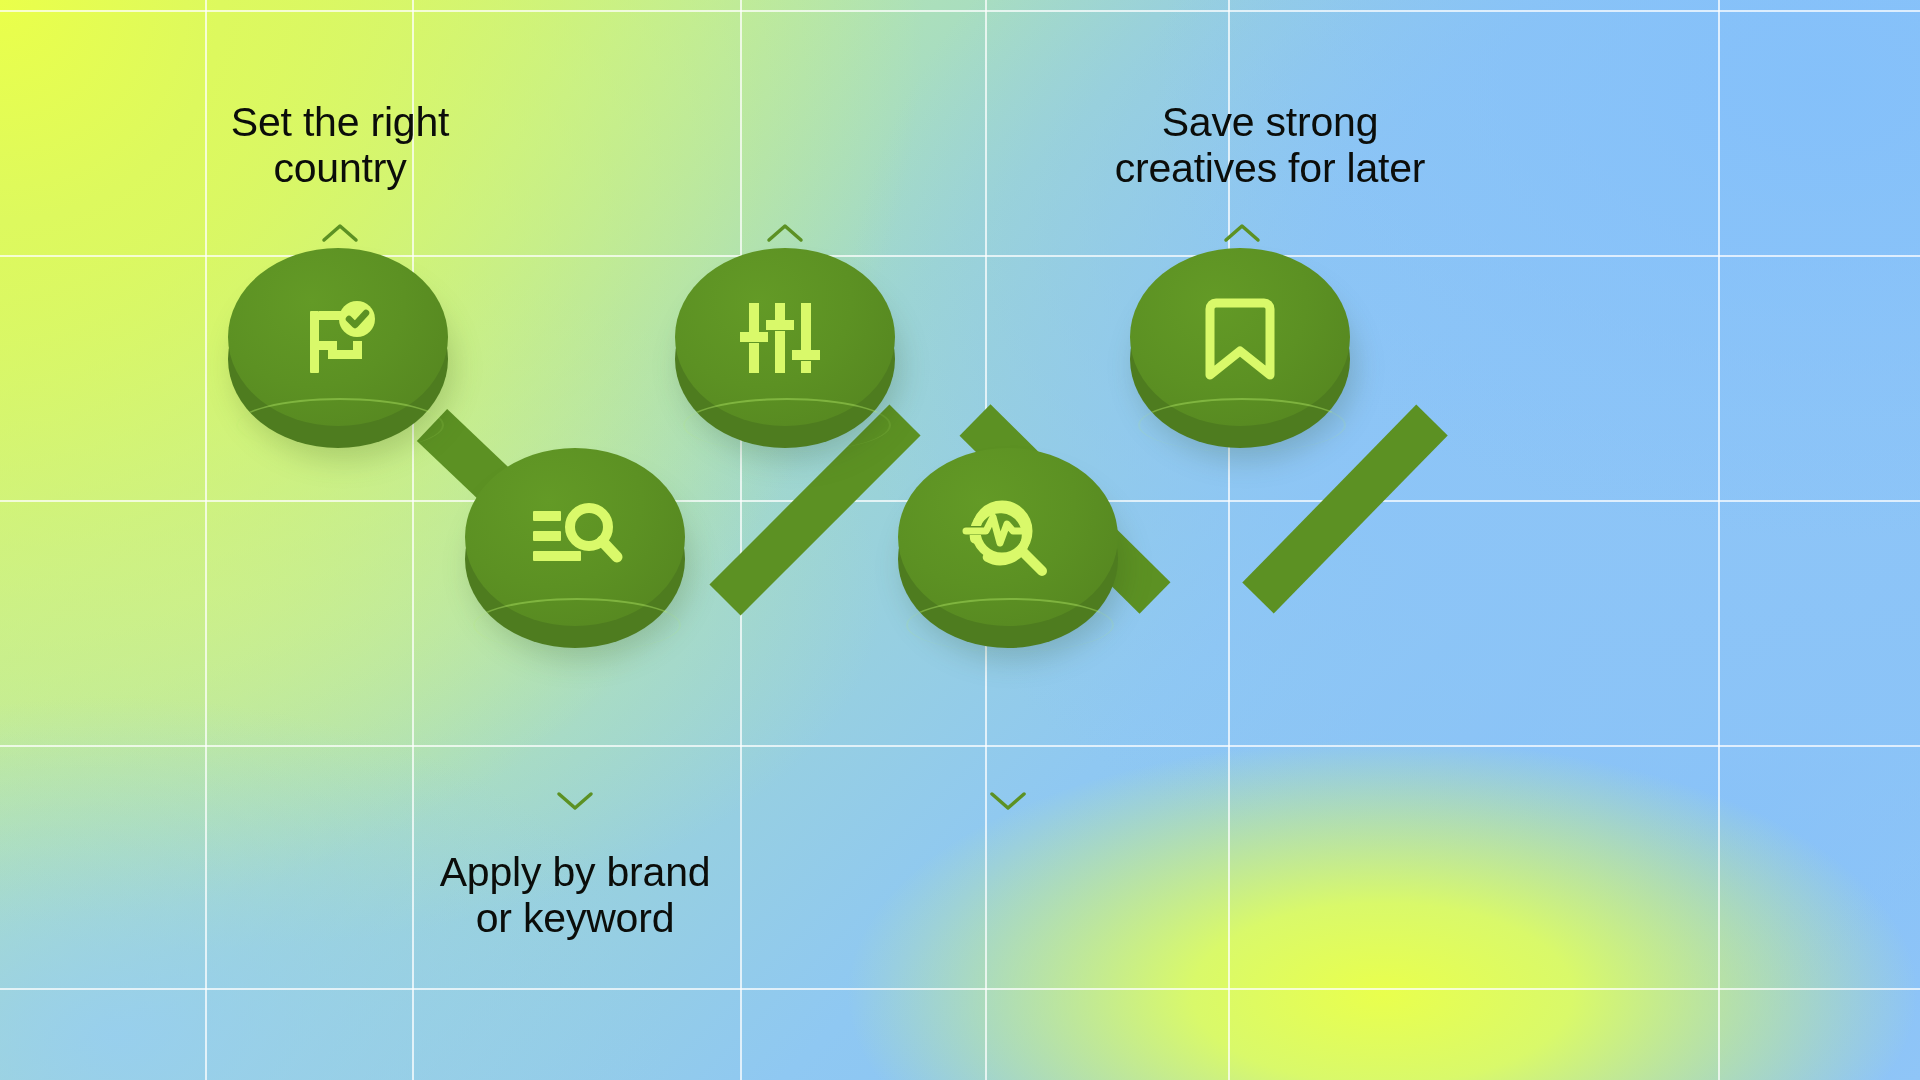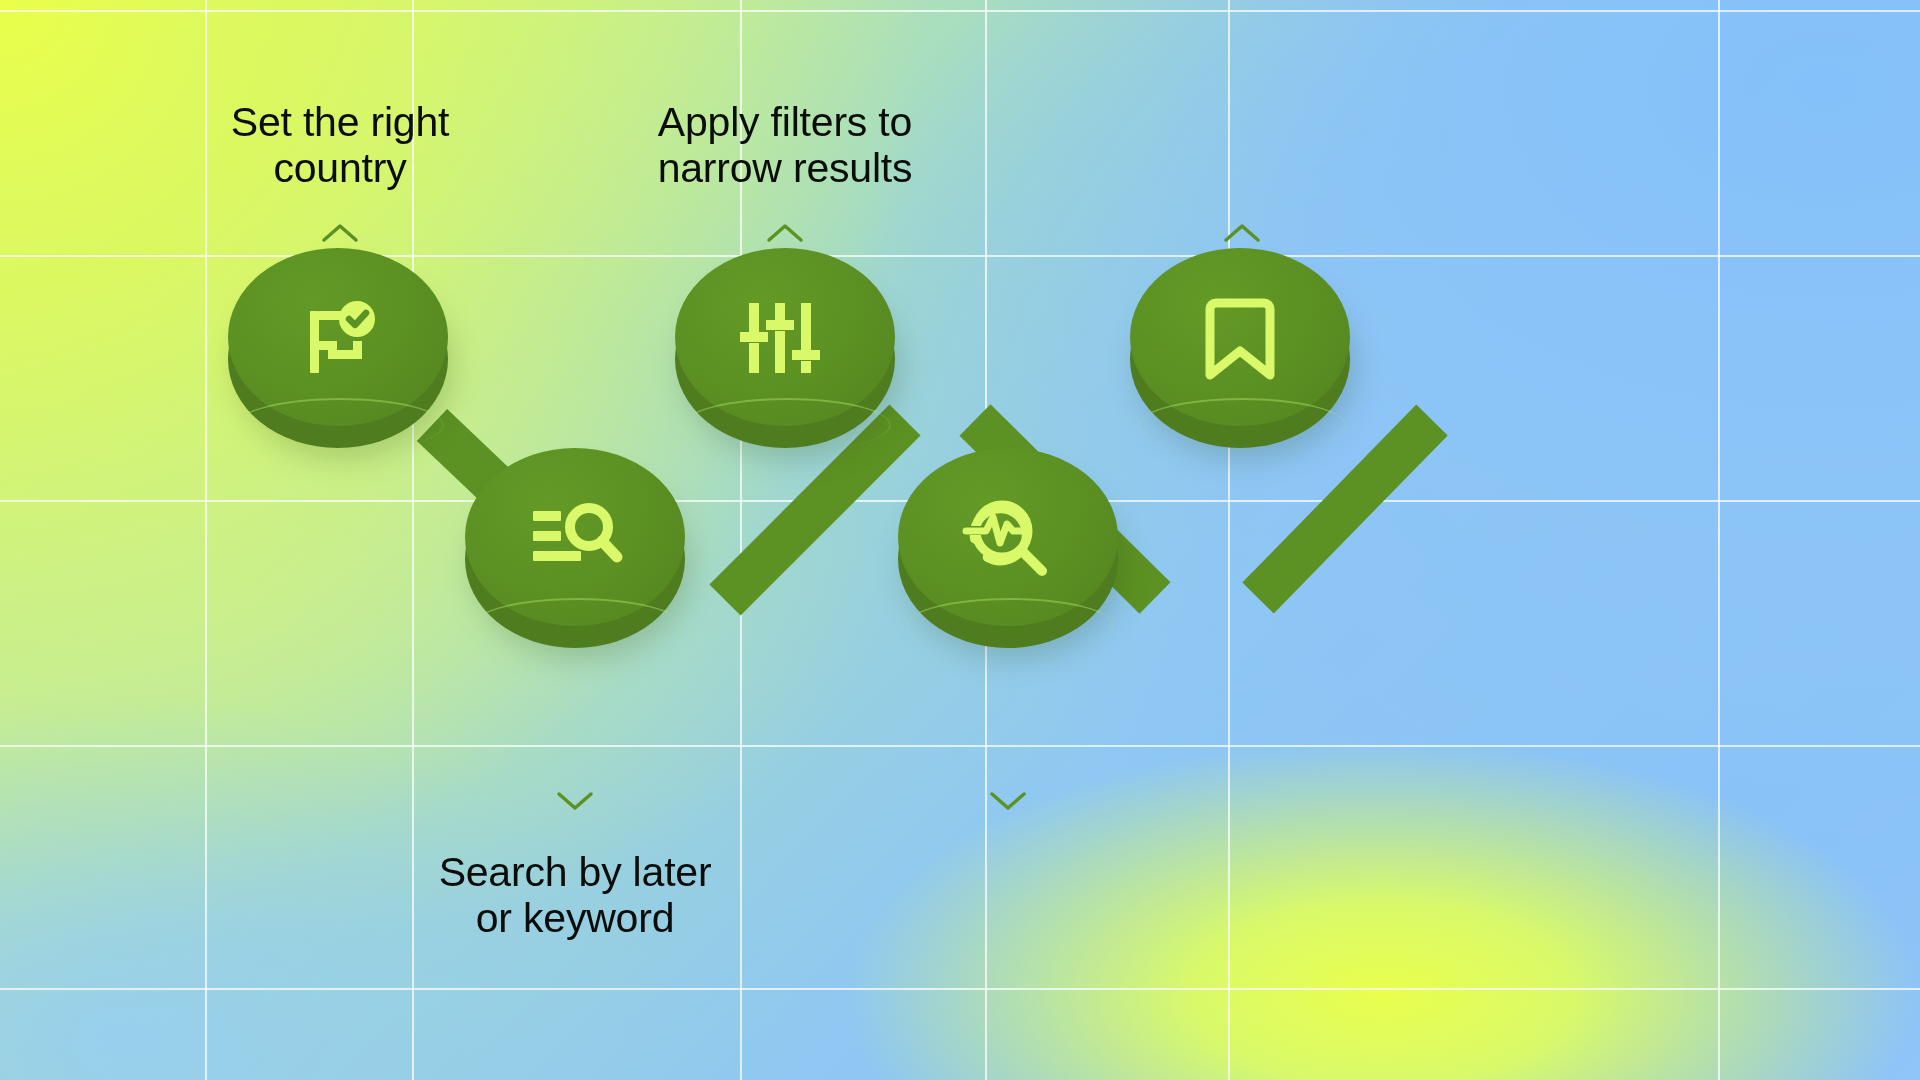--- a/index.html
+++ b/index.html
@@ -195,22 +195,20 @@
             <rect x="38" y="52" width="9" height="9"></rect>
             <rect x="38" y="61" width="34" height="9"></rect>
             <rect x="63" y="52" width="9" height="13"></rect>
             <circle cx="67" cy="30" r="18"></circle>
           </g>
           <polyline points="59,30 65,36 76,24" fill="none" stroke="#5c9123" stroke-width="6.5" stroke-linecap="round" stroke-linejoin="round"></polyline>
         </svg>
       </div>
     </div>
 
-    <div class="caption" style="left:565px; top:100px; width:440px;">Apply filters to
-narrow results</div>
     <div class="chevron" style="left:765px; top:222px;">
       <svg width="40" height="22" viewBox="0 0 40 22">
         <polyline points="4,18 20,4 36,18" fill="none" stroke="#5c9123" stroke-width="3.5" stroke-linecap="round" stroke-linejoin="round"></polyline>
       </svg>
     </div>
     <div class="node" style="left:675px; top:248px;">
       <div class="node-shadow"></div>
       <div class="node-base"></div>
       <div class="node-top"></div>
       <div class="node-rim"></div>
@@ -226,20 +224,22 @@
             <rect x="27" y="29" width="28" height="10"></rect>
 
             <rect x="62" y="12" width="10" height="48"></rect>
             <rect x="62" y="70" width="10" height="12"></rect>
             <rect x="53" y="59" width="28" height="10"></rect>
           </g>
         </svg>
       </div>
     </div>
 
+    <div class="caption" style="left:1015px; top:100px; width:510px;">Save strong
+creatives for later</div>
     <div class="chevron" style="left:1222px; top:222px;">
       <svg width="40" height="22" viewBox="0 0 40 22">
         <polyline points="4,18 20,4 36,18" fill="none" stroke="#5c9123" stroke-width="3.5" stroke-linecap="round" stroke-linejoin="round"></polyline>
       </svg>
     </div>
     <div class="node" style="left:1130px; top:248px;">
       <div class="node-shadow"></div>
       <div class="node-base"></div>
       <div class="node-top"></div>
       <div class="node-rim"></div>
@@ -265,21 +265,21 @@
           <circle cx="62" cy="32" r="19" fill="none" stroke="#d9f96a" stroke-width="10"></circle>
           <line x1="75" y1="46" x2="90" y2="62" stroke="#d9f96a" stroke-width="11" stroke-linecap="round"></line>
         </svg>
       </div>
     </div>
     <div class="chevron" style="left:555px; top:790px;">
       <svg width="40" height="22" viewBox="0 0 40 22">
         <polyline points="4,4 20,18 36,4" fill="none" stroke="#5c9123" stroke-width="3.5" stroke-linecap="round" stroke-linejoin="round"></polyline>
       </svg>
     </div>
-    <div class="caption" style="left:350px; top:850px; width:450px;">Search by later
+    <div class="caption" style="left:350px; top:850px; width:450px;">Apply by brand
 or keyword</div>
 
     <div class="node" style="left:898px; top:448px;">
       <div class="node-shadow"></div>
       <div class="node-base"></div>
       <div class="node-top"></div>
       <div class="node-rim"></div>
       <div class="node-icon">
         <svg width="96" height="92" viewBox="0 0 96 92">
           <path d="M14 44 a26 26 0 1 1 10 20" fill="none" stroke="#d9f96a" stroke-width="9" stroke-linecap="round" transform="rotate(-8 42 42)"></path>

